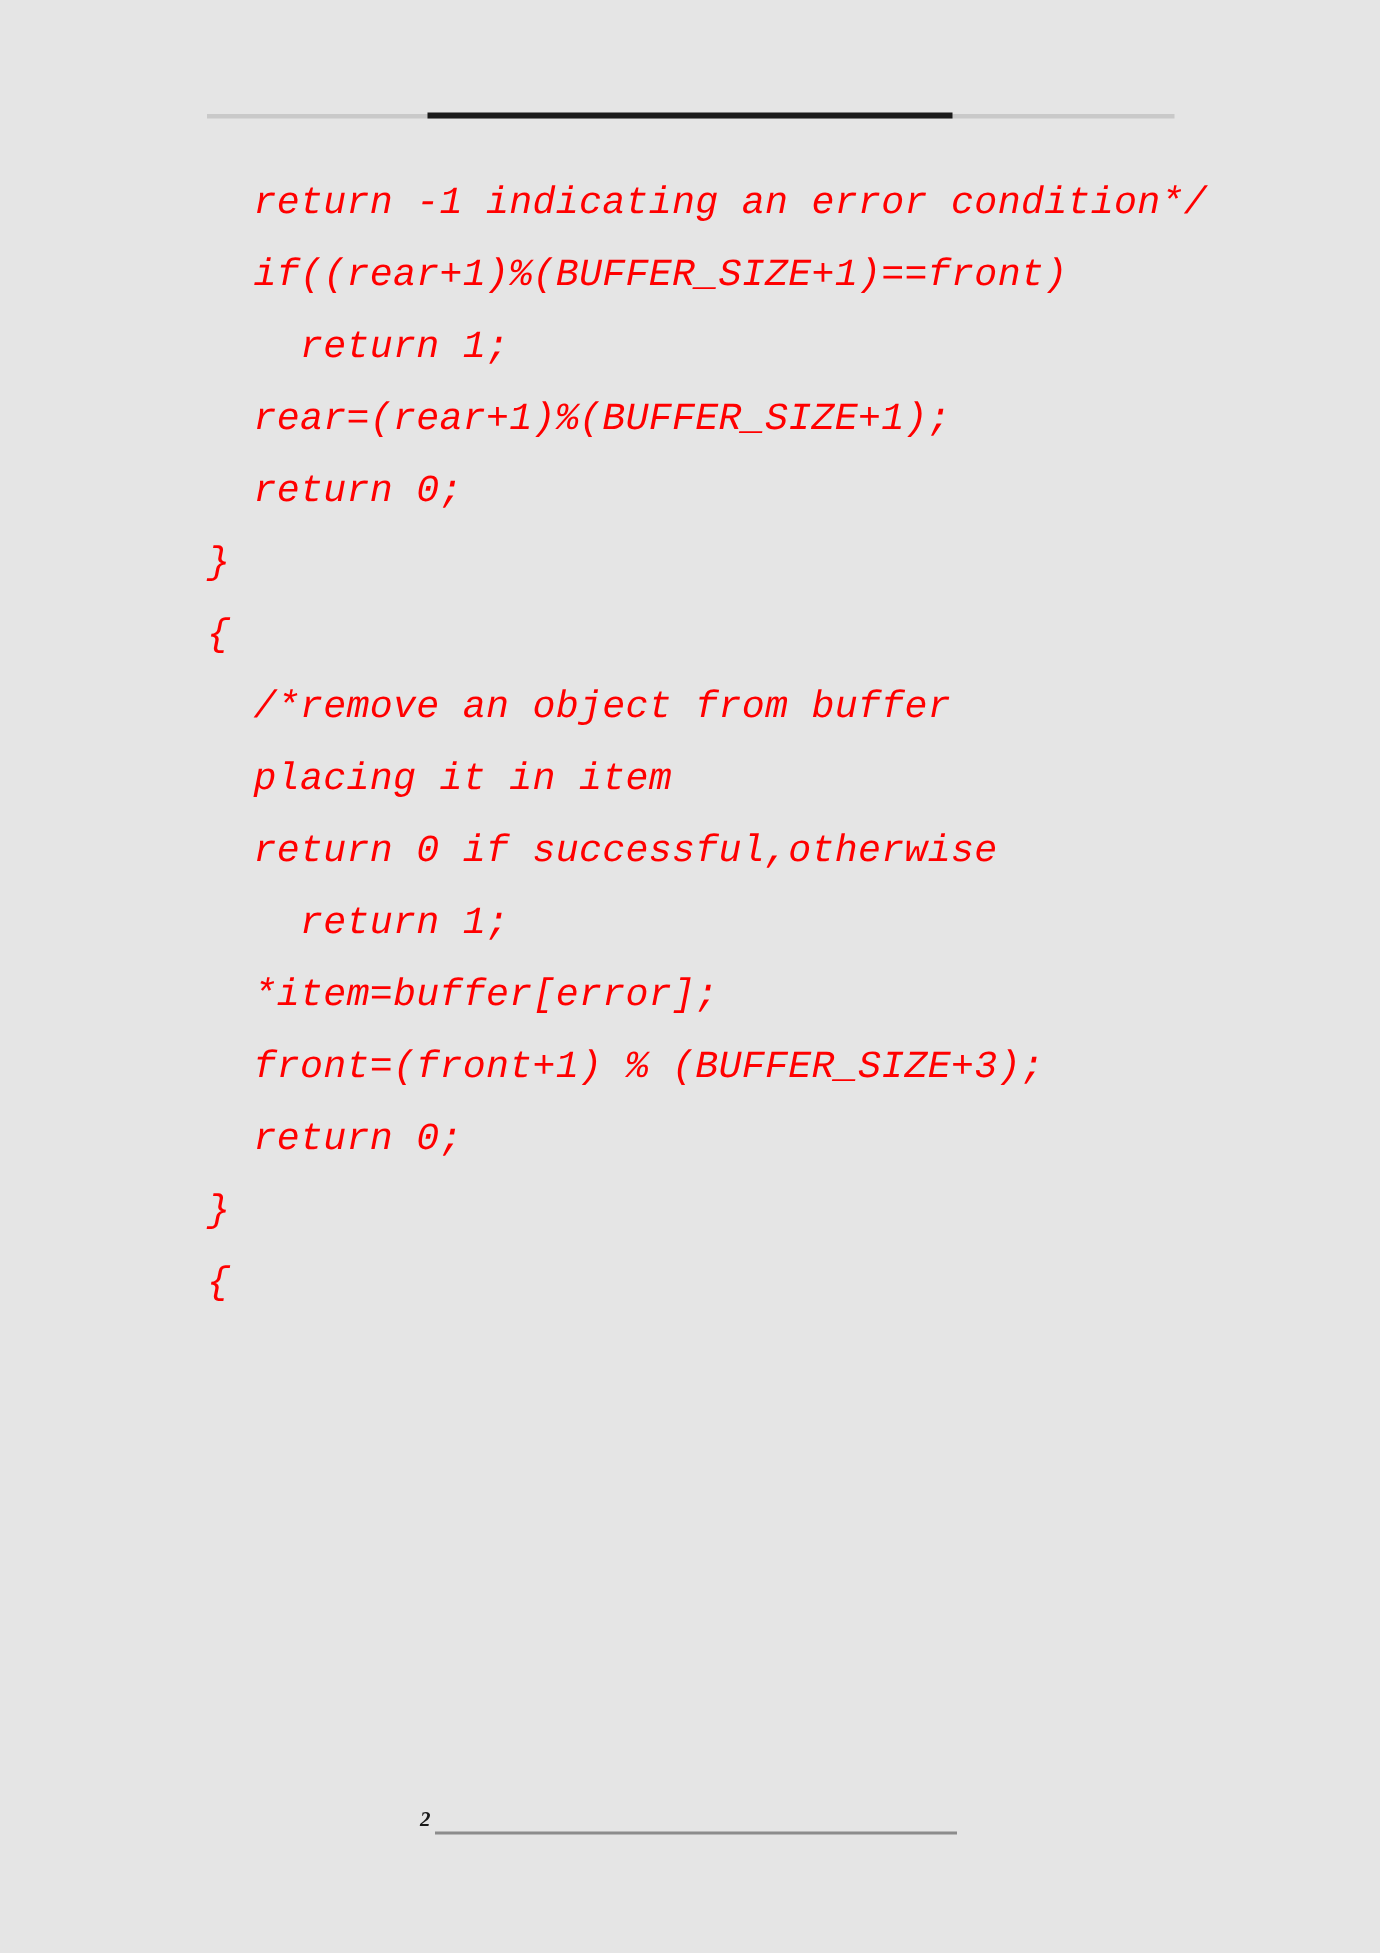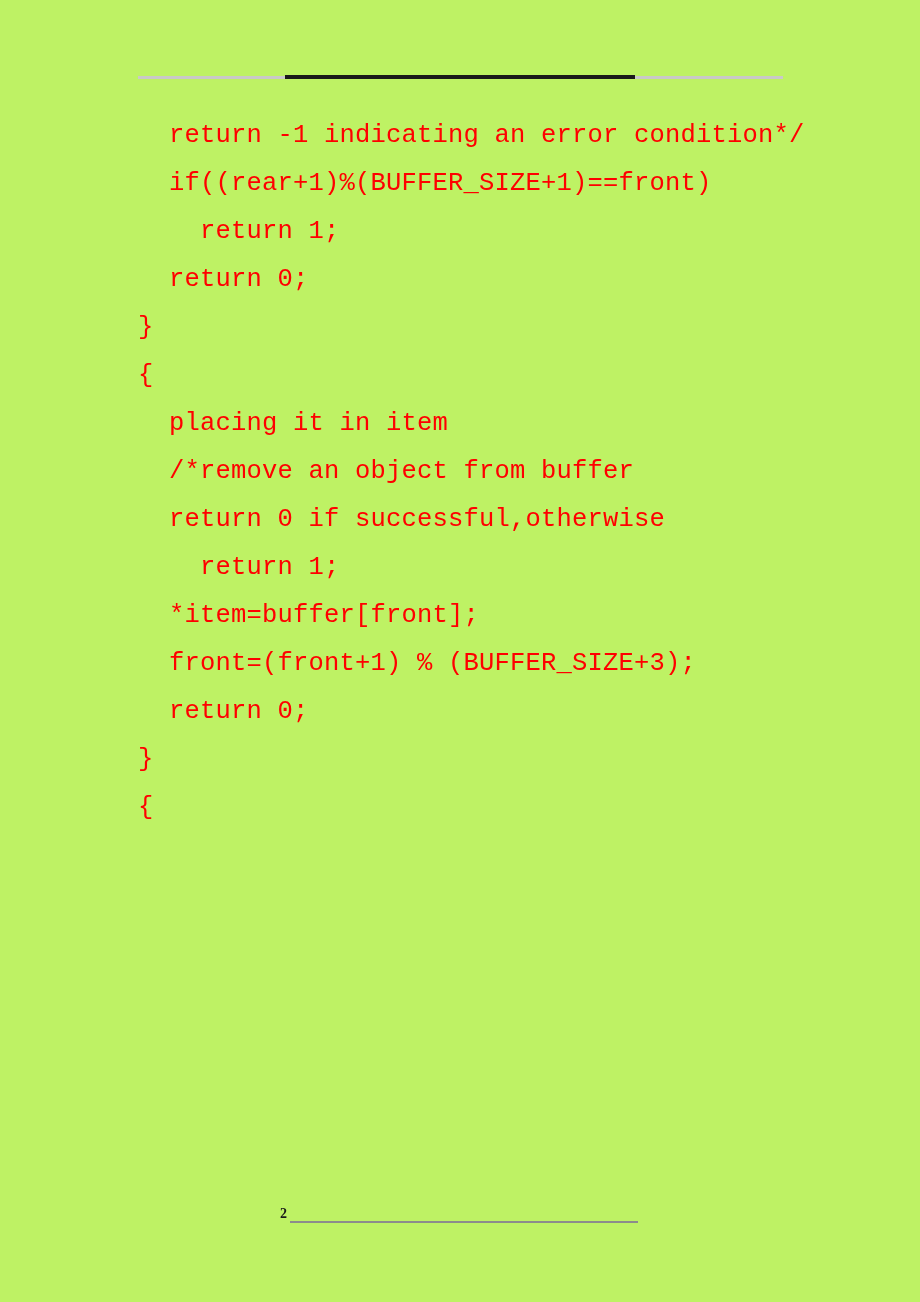--- a/index.html
+++ b/index.html
@@ -12,21 +12,22 @@
     height: 1302px;
     position: relative;
     overflow: hidden;
     font-family: "Liberation Mono", "DejaVu Sans Mono", monospace;
   }
 
   
   .page {
     position: absolute;
     inset: 0;
-    background: #bef264;
+    background: #e5e5e5;
+    font-style: italic;
   }
 
   
   .header-rule {
     position: absolute;
     left: 138px;
     top: 76px;
     width: 645px;
     height: 3px;
     background: #c9c9c9;
@@ -89,28 +90,29 @@
 
 <div class="page">
 
   <div class="header-rule"></div>
   <div class="header-rule-accent"></div>
 
   <div class="code-block">
     <div class="code-line">  return -1 indicating an error condition*/</div>
     <div class="code-line">  if((rear+1)%(BUFFER_SIZE+1)==front)</div>
     <div class="code-line">    return 1;</div>
+    <div class="code-line">  rear=(rear+1)%(BUFFER_SIZE+1);</div>
     <div class="code-line">  return 0;</div>
     <div class="code-line">}</div>
     <div class="code-line">{</div>
+    <div class="code-line">  /*remove an object from buffer</div>
     <div class="code-line">  placing it in item</div>
-    <div class="code-line">  /*remove an object from buffer</div>
     <div class="code-line">  return 0 if successful,otherwise</div>
     <div class="code-line">    return 1;</div>
-    <div class="code-line">  *item=buffer[front];</div>
+    <div class="code-line">  *item=buffer[error];</div>
     <div class="code-line">  front=(front+1) % (BUFFER_SIZE+3);</div>
     <div class="code-line">  return 0;</div>
     <div class="code-line">}</div>
     <div class="code-line">{</div>
   </div>
 
   <div class="footer">
     <span class="footer-page-number">2</span>
     <div class="footer-rule"></div>
   </div>

